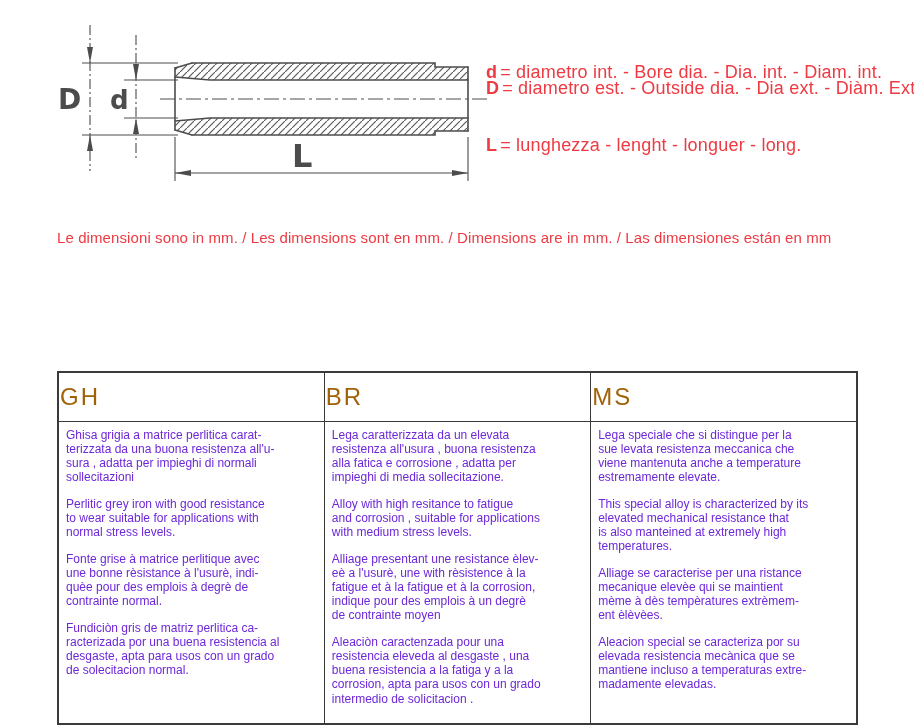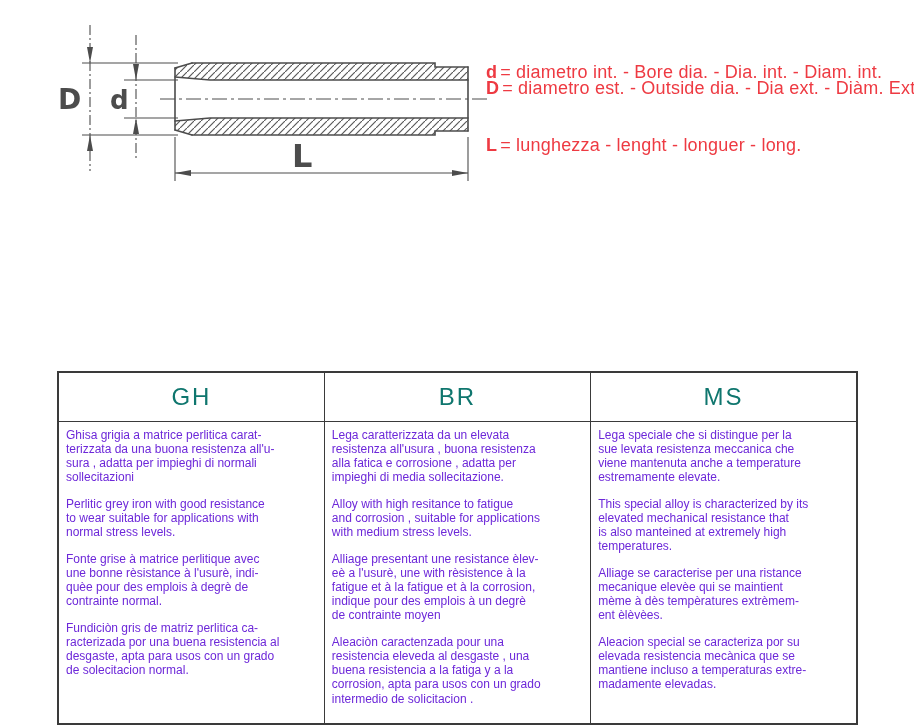--- a/index.html
+++ b/index.html
@@ -27,21 +27,21 @@
   .materials{
     position:absolute;left:57px;top:371px;width:801px;
     border-collapse:collapse;table-layout:fixed;
   }
   .materials th,.materials td{
     border:1.5px solid #3a3a3a;
   }
   .materials{border:2px solid #3a3a3a;}
   .materials th{
     height:46px;font-size:24px;font-weight:normal;letter-spacing:2px;
-    color:#0f766e;text-align:center;vertical-align:middle;
+    color:#a16207;text-align:left;vertical-align:middle;
   }
   .materials td{
     height:276px;vertical-align:top;padding:6px 7px 4px 7px;
     font-size:12px;line-height:1.17;color:#6d28d9;overflow:hidden;
   }
   .materials td p{
     margin:0 0 13px 0;white-space:pre-line;
   }
 </style>
 </head>
@@ -109,20 +109,21 @@
       <span class="key">d</span><span>= diametro int. - Bore dia. - Dia. int. - Diam. int.</span>
     </div>
     <div class="legend-line ll-1">
       <span class="key">D</span><span>= diametro est. - Outside dia. - Dia ext. - Diàm. Ext.</span>
     </div>
     <div class="legend-line ll-2">
       <span class="key">L</span><span>= lunghezza - lenght - longuer - long.</span>
     </div>
   </div>
 
+  <div class="dims-note">Le dimensioni sono in mm. / Les dimensions sont en mm. / Dimensions are in mm. / Las dimensiones están en mm</div>
 
   <table class="materials">
     <thead>
       <tr>
         <th>GH</th>
         <th>BR</th>
         <th>MS</th>
       </tr>
     </thead>
     <tbody>

